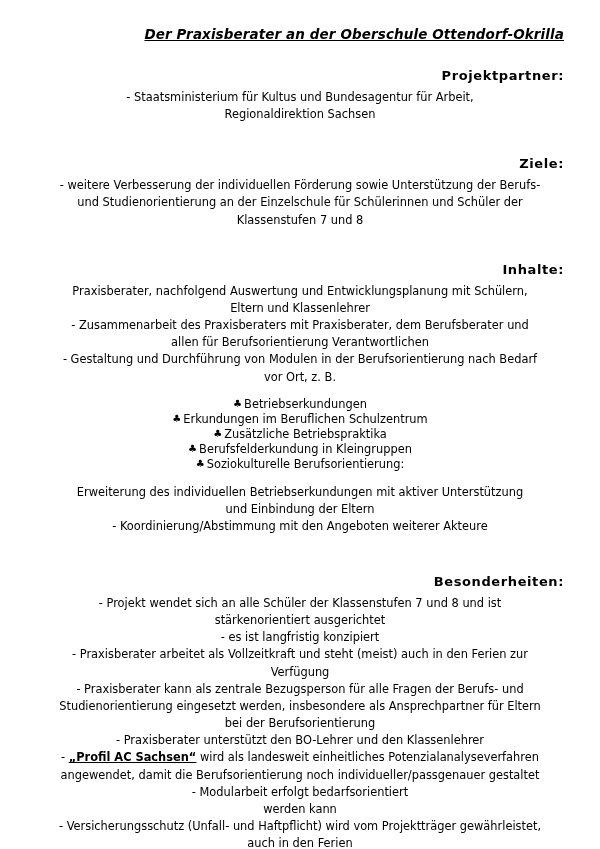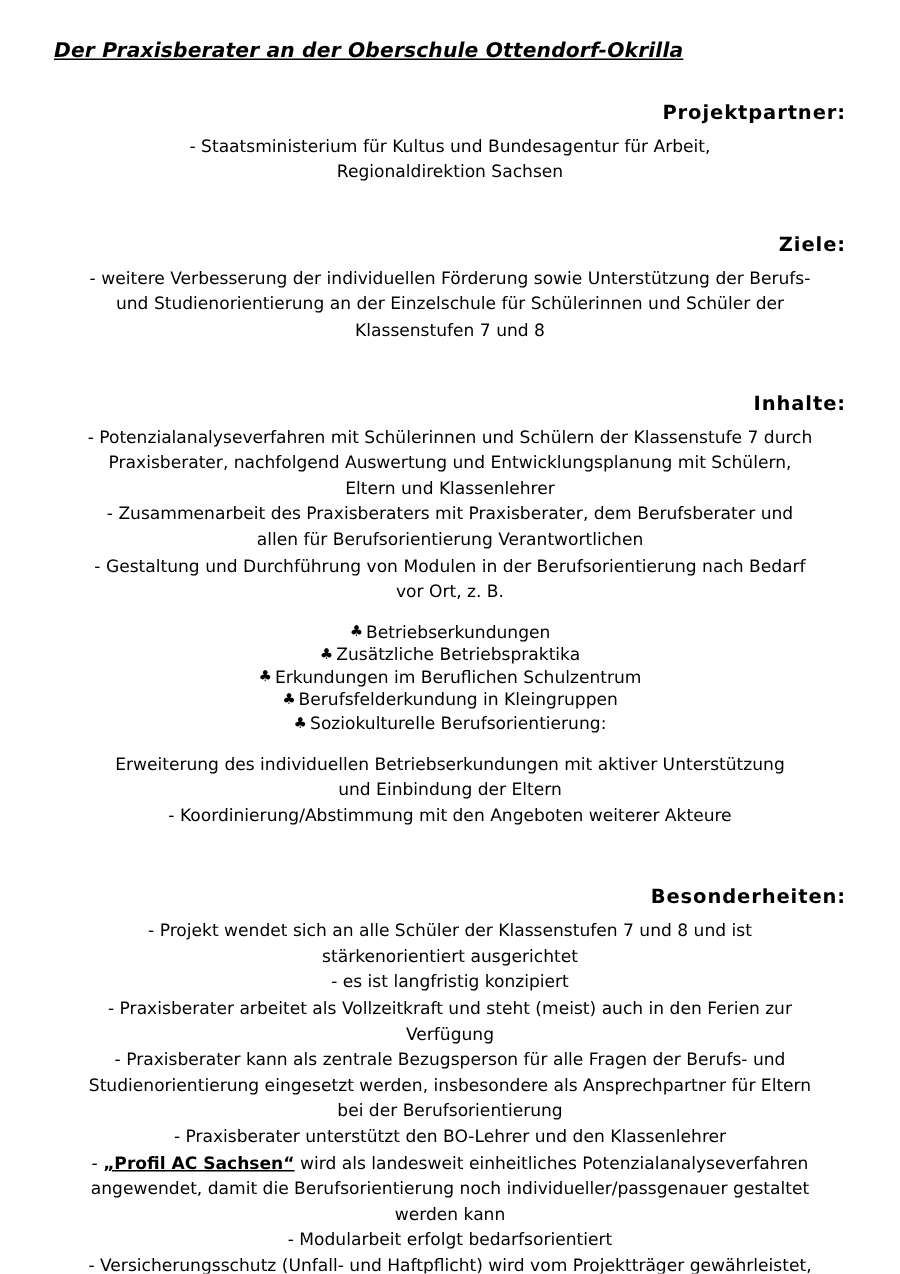--- a/index.html
+++ b/index.html
@@ -14,21 +14,21 @@
     color: #000000;
     overflow: hidden;
   }
   .page {
     width: 600px;
     height: 849px;
     box-sizing: border-box;
     padding: 26px 36px 10px 36px;
   }
   .doc-title {
-    text-align: left;
+    text-align: right;
     font-weight: bold;
     font-style: italic;
     font-size: 13.5px;
     text-decoration: underline;
     letter-spacing: 0.1px;
     margin-bottom: 22px;
   }
   .section-heading {
     text-align: right;
     font-weight: bold;
@@ -77,32 +77,31 @@
   <div class="gap-sm"></div>
 
   <div class="section-heading">Ziele:</div>
   <p class="para">- weitere Verbesserung der individuellen Förderung sowie Unterstützung der Berufs-</p>
   <p class="para">und Studienorientierung an der Einzelschule für Schülerinnen und Schüler der</p>
   <p class="para">Klassenstufen 7 und 8</p>
 
   <div class="gap-sm"></div>
 
   <div class="section-heading">Inhalte:</div>
-  <p class="para">- Potenzialanalyseverfahren mit Schülerinnen und Schülern der Klassenstufe 7 durch</p>
   <p class="para">Praxisberater, nachfolgend Auswertung und Entwicklungsplanung mit Schülern,</p>
   <p class="para">Eltern und Klassenlehrer</p>
   <p class="para">- Zusammenarbeit des Praxisberaters mit Praxisberater, dem Berufsberater und</p>
   <p class="para">allen für Berufsorientierung Verantwortlichen</p>
   <p class="para">- Gestaltung und Durchführung von Modulen in der Berufsorientierung nach Bedarf</p>
   <p class="para">vor Ort, z. B.</p>
 
   <ul class="bullet-list">
     <li><span class="clover">♣</span><span>Betriebserkundungen</span></li>
+    <li><span class="clover">♣</span><span>Erkundungen im Beruflichen Schulzentrum</span></li>
     <li><span class="clover">♣</span><span>Zusätzliche Betriebspraktika</span></li>
-    <li><span class="clover">♣</span><span>Erkundungen im Beruflichen Schulzentrum</span></li>
     <li><span class="clover">♣</span><span>Berufsfelderkundung in Kleingruppen</span></li>
     <li><span class="clover">♣</span><span>Soziokulturelle Berufsorientierung:</span></li>
   </ul>
 
   <p class="para">Erweiterung des individuellen Betriebserkundungen mit aktiver Unterstützung</p>
   <p class="para">und Einbindung der Eltern</p>
   <p class="para">- Koordinierung/Abstimmung mit den Angeboten weiterer Akteure</p>
 
   <div class="gap-md"></div>
 
@@ -113,18 +112,18 @@
   <p class="para">- Praxisberater arbeitet als Vollzeitkraft und steht (meist) auch in den Ferien zur</p>
   <p class="para">Verfügung</p>
   <p class="para">- Praxisberater kann als zentrale Bezugsperson für alle Fragen der Berufs- und</p>
   <p class="para">Studienorientierung eingesetzt werden, insbesondere als Ansprechpartner für Eltern</p>
   <p class="para">bei der Berufsorientierung</p>
   <p class="para">- Praxisberater unterstützt den BO-Lehrer und den Klassenlehrer</p>
 
   <p class="para"><span>- </span><span class="bold">„Profil AC Sachsen“</span><span> wird als landesweit einheitliches Potenzialanalyseverfahren</span></p>
 
   <p class="para">angewendet, damit die Berufsorientierung noch individueller/passgenauer gestaltet</p>
+  <p class="para">- Modularbeit erfolgt bedarfsorientiert</p>
   <p class="para">werden kann</p>
-  <p class="para">- Modularbeit erfolgt bedarfsorientiert</p>
   <p class="para">- Versicherungsschutz (Unfall- und Haftpflicht) wird vom Projektträger gewährleistet,</p>
   <p class="para">auch in den Ferien</p>
 
 </div>
 
 </body></html>

